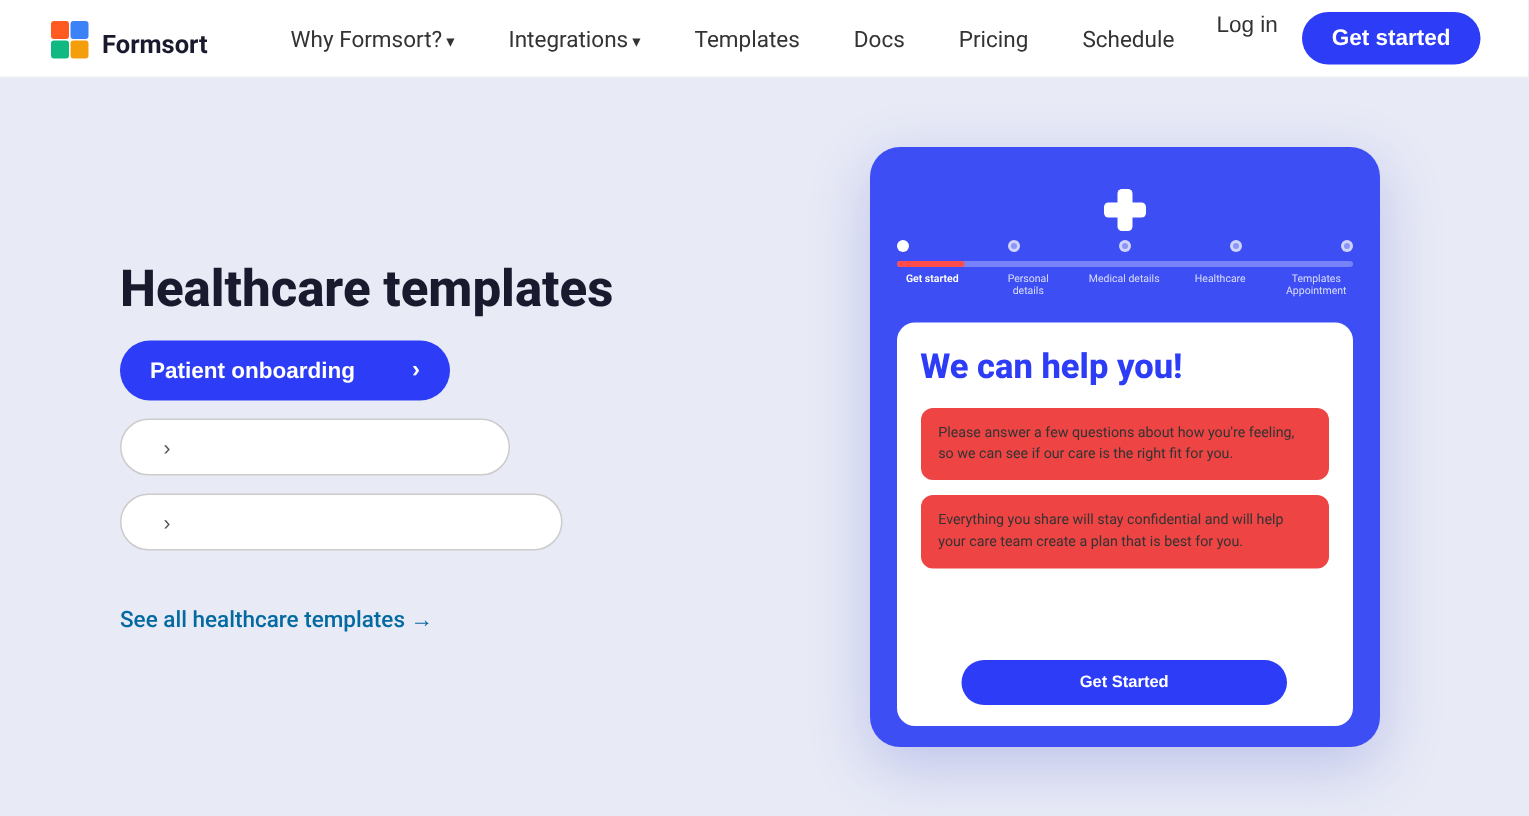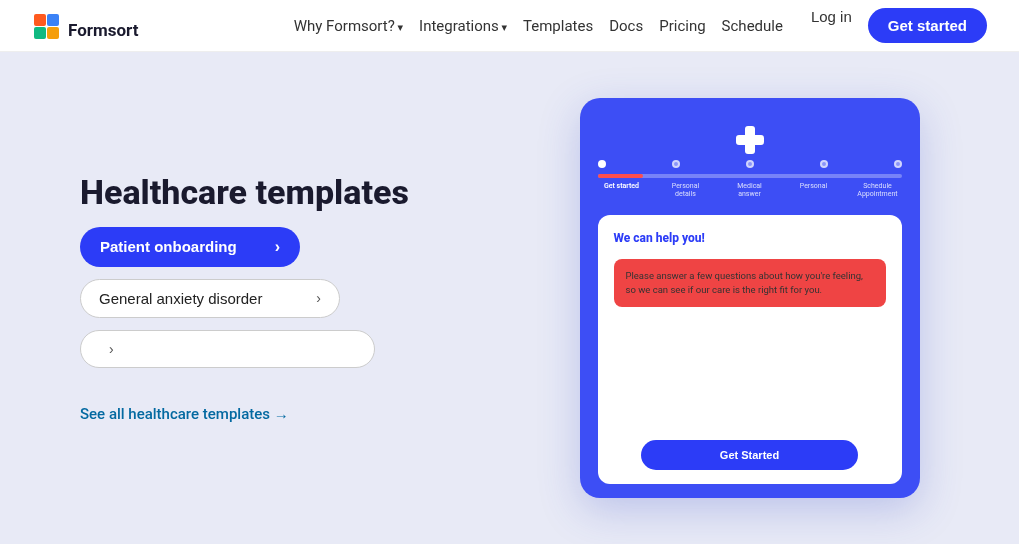--- a/index.html
+++ b/index.html
@@ -31,21 +31,21 @@
       height: 28px;
     }
     .logo-text {
       font-size: 17px;
       font-weight: 700;
       color: #1a1a2e;
     }
     .nav-links {
       display: flex;
       align-items: center;
-      gap: 16px;
+      gap: 36px;
       list-style: none;
       text-align: center;
     }
     .nav-links a {
       text-decoration: none;
       color: #333;
       font-size: 15px;
     }
     .nav-links .with-arrow::after {
       content: ' ▾';
@@ -250,21 +250,21 @@
     .card {
       background: #fff;
       border-radius: 12px;
       padding: 16px 16px 14px;
       width: 100%;
       flex: 1;
       display: flex;
       flex-direction: column;
     }
     .card-title {
-      font-size: 12px;
+      font-size: 23px;
       font-weight: 800;
       color: #2c3cf7;
       margin-bottom: 14px;
       text-align: left;
     }
     .card-text-block {
       background: #ef4444;
       border-radius: 8px;
       padding: 10px 12px;
       margin-bottom: 10px;
@@ -320,21 +320,20 @@
 
   <div class="left-panel">
     <h1>Healthcare templates</h1>
 
     <div class="template-buttons">
       <button class="btn-template-active">
         <span>Patient onboarding</span>
         <span class="arrow">›</span>
       </button>
       <button class="btn-template-outline">
-        <span>General anxiety disorder</span>
         <span class="arrow">›</span>
       </button>
       <button class="btn-template-outline narrow">
         <span class="arrow">›</span>
       </button>
     </div>
 
     <a href="#" class="see-all-link">See all healthcare templates</a>
   </div>
 
@@ -355,28 +354,31 @@
             <div class="progress-dot active"></div>
             <div class="progress-dot"></div>
             <div class="progress-dot"></div>
             <div class="progress-dot"></div>
             <div class="progress-dot"></div>
           </div>
         </div>
         <div class="progress-labels">
           <span class="progress-label active">Get started</span>
           <span class="progress-label">Personal details</span>
-          <span class="progress-label">Medical answer</span>
-          <span class="progress-label">Personal</span>
-          <span class="progress-label">Schedule Appointment</span>
+          <span class="progress-label">Medical details</span>
+          <span class="progress-label">Healthcare</span>
+          <span class="progress-label">Templates Appointment</span>
         </div>
       </div>
 
       <div class="card">
         <div class="card-title">We can help you!</div>
         <div class="card-text-block">
           <p>Please answer a few questions about how you're feeling, so we can see if our care is the right fit for you.</p>
+        </div>
+        <div class="card-text-block">
+          <p>Everything you share will stay confidential and will help your care team create a plan that is best for you.</p>
         </div>
         <button class="card-cta">Get Started</button>
       </div>
     </div>
   </div>
 </div>
 
 </body></html>

